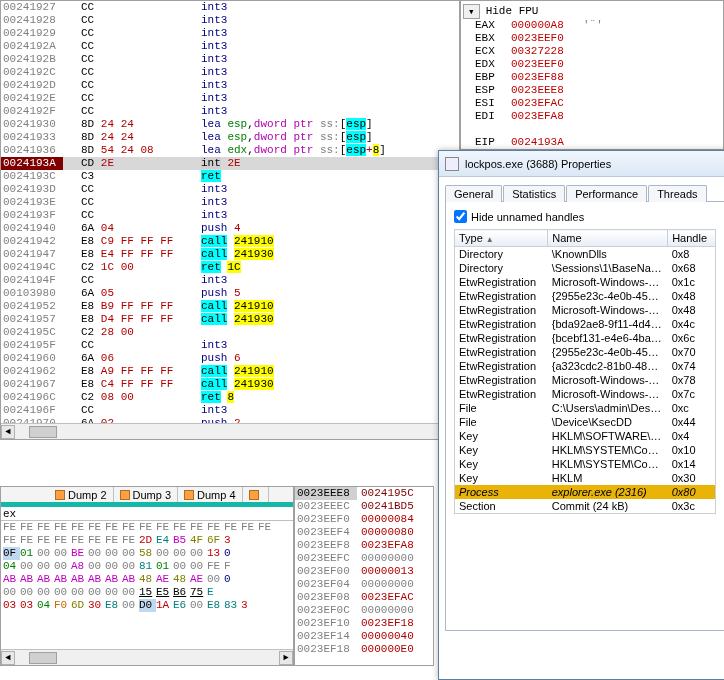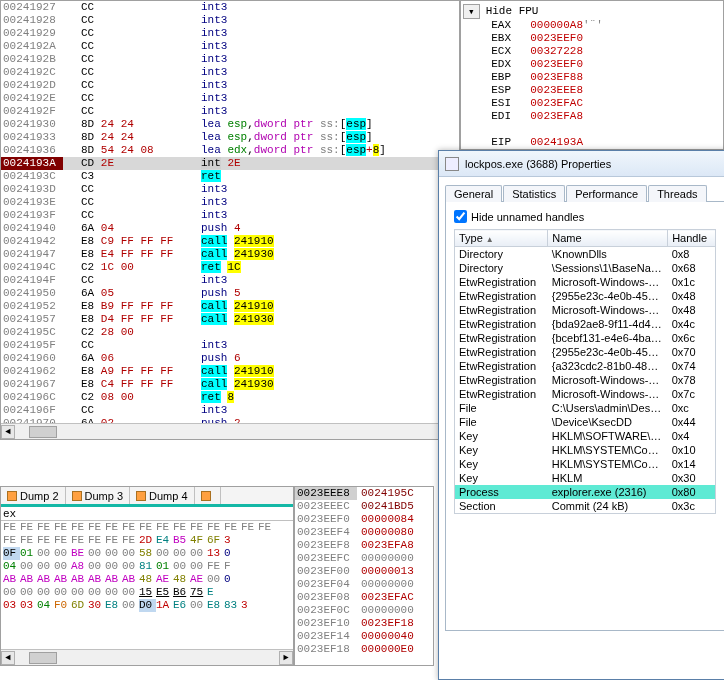--- a/index.html
+++ b/index.html
@@ -46,21 +46,21 @@
   position: absolute;
   left: 460px; top: 0;
   width: 264px; height: 150px;
   border: 1px solid #a0a0a0;
   background: #fff;
   font-size: 11px;
   padding: 2px;
 }
 .reg-pane .hdr { display: flex; align-items: center; height: 16px; }
 .reg-pane .hdr .btn { border: 1px solid #a0a0a0; padding: 0 4px; margin-right: 6px; background: #f0f0f0; cursor: default; }
-.reg-row { display: flex; height: 13px; line-height: 13px; padding-left: 12px; text-align: right; }
+.reg-row { display: flex; height: 13px; line-height: 13px; padding-left: 12px; }
 .reg-row .rname { width: 36px; color: #000; }
 .reg-row .rval { color: #c00000; width: 72px; }
 .reg-row .rextra { color: #808080; }
 
 .dialog {
   position: absolute;
   left: 438px; top: 150px;
   width: 294px; height: 530px;
   background: #fff;
   border: 1px solid #5a7fa8;
@@ -86,30 +86,30 @@
   cursor: default;
 }
 .tabs .tab.active { background: #fff; }
 .tabarea { border: 1px solid #a8b8c8; margin-top: -1px; padding: 8px; background: #fff; height: 430px; }
 .checkbox { display: flex; align-items: center; margin-bottom: 6px; font-size: 11px; }
 .checkbox input { margin-right: 4px; }
 .htbl { width: 100%; border: 1px solid #c8d0da; font-size: 11px; border-collapse: collapse; }
 .htbl th { background: linear-gradient(#fff,#e8eef6); border: 1px solid #c8d0da; font-weight: normal; padding: 2px 4px; text-align: left; }
 .htbl th .sort { font-size: 8px; color: #666; padding-left: 3px; }
 .htbl td { padding: 1px 4px; border-bottom: 0; white-space: nowrap; overflow: hidden; text-overflow: ellipsis; max-width: 110px; }
-.htbl tr.sel td { background: #5eead4; }
+.htbl tr.sel td { background: #eab308; font-style: italic; }
 
 .dump-pane {
   position: absolute;
   left: 0; top: 486px;
   width: 294px; height: 180px;
   border: 1px solid #a0a0a0;
   background: #fff;
 }
-.dump-tabs { display: flex; height: 20px; background: #f4f4f4; border-bottom: 3px solid #14b8a6; font-family: Tahoma, sans-serif; font-size: 11px; }
+.dump-tabs { display: flex; height: 20px; background: #f4f4f4; border-bottom: 5px solid #14b8a6; font-family: Tahoma, sans-serif; font-size: 11px; padding-left: 48px; }
 .dump-tabs .dtab { display: flex; align-items: center; padding: 0 6px; border-right: 1px solid #c0c0c0; cursor: default; }
 .dump-tabs .dico { width: 10px; height: 10px; background: #ffa040; border: 1px solid #aa7020; margin-right: 3px; }
 .dump-title { height: 14px; line-height: 14px; padding-left: 2px; border-bottom: 1px solid #c0c0c0; font-size: 11px; }
 .dump-row { display: flex; height: 13px; line-height: 13px; padding-left: 2px; }
 .dump-row span { width: 17px; text-align: left; }
 .db-gray { color: #808080; }
 .db-red { color: #c00000; }
 .db-green { color: #008000; }
 .db-blue { color: #000080; }
 .db-pink { color: #c000c0; }
@@ -160,21 +160,21 @@
       <div class="disasm-row row-ip"><div class="addr redbg">0024193A</div><div class="vline"></div><div class="bytes"><span class="b1">CD</span> <span class="imm">2E</span></div><div class="instr"><span class="mn-gray">int</span> <span class="num">2E</span></div></div>
       <div class="disasm-row"><div class="addr">0024193C</div><div class="vline"></div><div class="bytes"><span class="b1">C3</span></div><div class="instr"><span class="hl-call">ret</span></div></div>
       <div class="disasm-row"><div class="addr">0024193D</div><div class="vline"></div><div class="bytes"><span class="b1">CC</span></div><div class="instr"><span class="mn">int3</span></div></div>
       <div class="disasm-row"><div class="addr">0024193E</div><div class="vline"></div><div class="bytes"><span class="b1">CC</span></div><div class="instr"><span class="mn">int3</span></div></div>
       <div class="disasm-row"><div class="addr">0024193F</div><div class="vline"></div><div class="bytes"><span class="b1">CC</span></div><div class="instr"><span class="mn">int3</span></div></div>
       <div class="disasm-row"><div class="addr">00241940</div><div class="vline"></div><div class="bytes"><span class="b1">6A</span> <span class="imm">04</span></div><div class="instr"><span class="kw">push</span> <span class="num">4</span></div></div>
       <div class="disasm-row"><div class="addr">00241942</div><div class="vline"></div><div class="bytes"><span class="b1">E8</span> <span class="imm">C9</span> <span class="imm">FF</span> <span class="imm">FF</span> <span class="imm">FF</span></div><div class="instr"><span class="hl-call">call</span> <span class="hl-addr">241910</span></div></div>
       <div class="disasm-row"><div class="addr">00241947</div><div class="vline"></div><div class="bytes"><span class="b1">E8</span> <span class="imm">E4</span> <span class="imm">FF</span> <span class="imm">FF</span> <span class="imm">FF</span></div><div class="instr"><span class="hl-call">call</span> <span class="hl-addr">241930</span></div></div>
       <div class="disasm-row"><div class="addr">0024194C</div><div class="vline"></div><div class="bytes"><span class="b1">C2</span> <span class="imm">1C</span> <span class="imm">00</span></div><div class="instr"><span class="hl-call">ret</span> <span class="hl-ret">1C</span></div></div>
       <div class="disasm-row"><div class="addr">0024194F</div><div class="vline"></div><div class="bytes"><span class="b1">CC</span></div><div class="instr"><span class="mn">int3</span></div></div>
-      <div class="disasm-row"><div class="addr">00241950</div><div class="vline"></div><div class="bytes"><span class="b1">6A</span> <span class="imm">05</span></div><div class="instr"><span class="kw">push</span> <span class="num">5</span></div></div>
+      <div class="disasm-row"><div class="addr">00103980</div><div class="vline"></div><div class="bytes"><span class="b1">6A</span> <span class="imm">05</span></div><div class="instr"><span class="kw">push</span> <span class="num">5</span></div></div>
       <div class="disasm-row"><div class="addr">00241952</div><div class="vline"></div><div class="bytes"><span class="b1">E8</span> <span class="imm">B9</span> <span class="imm">FF</span> <span class="imm">FF</span> <span class="imm">FF</span></div><div class="instr"><span class="hl-call">call</span> <span class="hl-addr">241910</span></div></div>
       <div class="disasm-row"><div class="addr">00241957</div><div class="vline"></div><div class="bytes"><span class="b1">E8</span> <span class="imm">D4</span> <span class="imm">FF</span> <span class="imm">FF</span> <span class="imm">FF</span></div><div class="instr"><span class="hl-call">call</span> <span class="hl-addr">241930</span></div></div>
       <div class="disasm-row"><div class="addr">0024195C</div><div class="vline"></div><div class="bytes"><span class="b1">C2</span> <span class="imm">28</span> <span class="imm">00</span></div></div>
       <div class="disasm-row"><div class="addr">0024195F</div><div class="vline"></div><div class="bytes"><span class="b1">CC</span></div><div class="instr"><span class="mn">int3</span></div></div>
       <div class="disasm-row"><div class="addr">00241960</div><div class="vline"></div><div class="bytes"><span class="b1">6A</span> <span class="imm">06</span></div><div class="instr"><span class="kw">push</span> <span class="num">6</span></div></div>
       <div class="disasm-row"><div class="addr">00241962</div><div class="vline"></div><div class="bytes"><span class="b1">E8</span> <span class="imm">A9</span> <span class="imm">FF</span> <span class="imm">FF</span> <span class="imm">FF</span></div><div class="instr"><span class="hl-call">call</span> <span class="hl-addr">241910</span></div></div>
       <div class="disasm-row"><div class="addr">00241967</div><div class="vline"></div><div class="bytes"><span class="b1">E8</span> <span class="imm">C4</span> <span class="imm">FF</span> <span class="imm">FF</span> <span class="imm">FF</span></div><div class="instr"><span class="hl-call">call</span> <span class="hl-addr">241930</span></div></div>
       <div class="disasm-row"><div class="addr">0024196C</div><div class="vline"></div><div class="bytes"><span class="b1">C2</span> <span class="imm">08</span> <span class="imm">00</span></div><div class="instr"><span class="hl-call">ret</span> <span class="hl-ret">8</span></div></div>
       <div class="disasm-row"><div class="addr">0024196F</div><div class="vline"></div><div class="bytes"><span class="b1">CC</span></div><div class="instr"><span class="mn">int3</span></div></div>
       <div class="disasm-row"><div class="addr">00241970</div><div class="vline"></div><div class="bytes"><span class="b1">6A</span> <span class="imm">02</span></div><div class="instr"><span class="kw">push</span> <span class="num">2</span></div></div>

